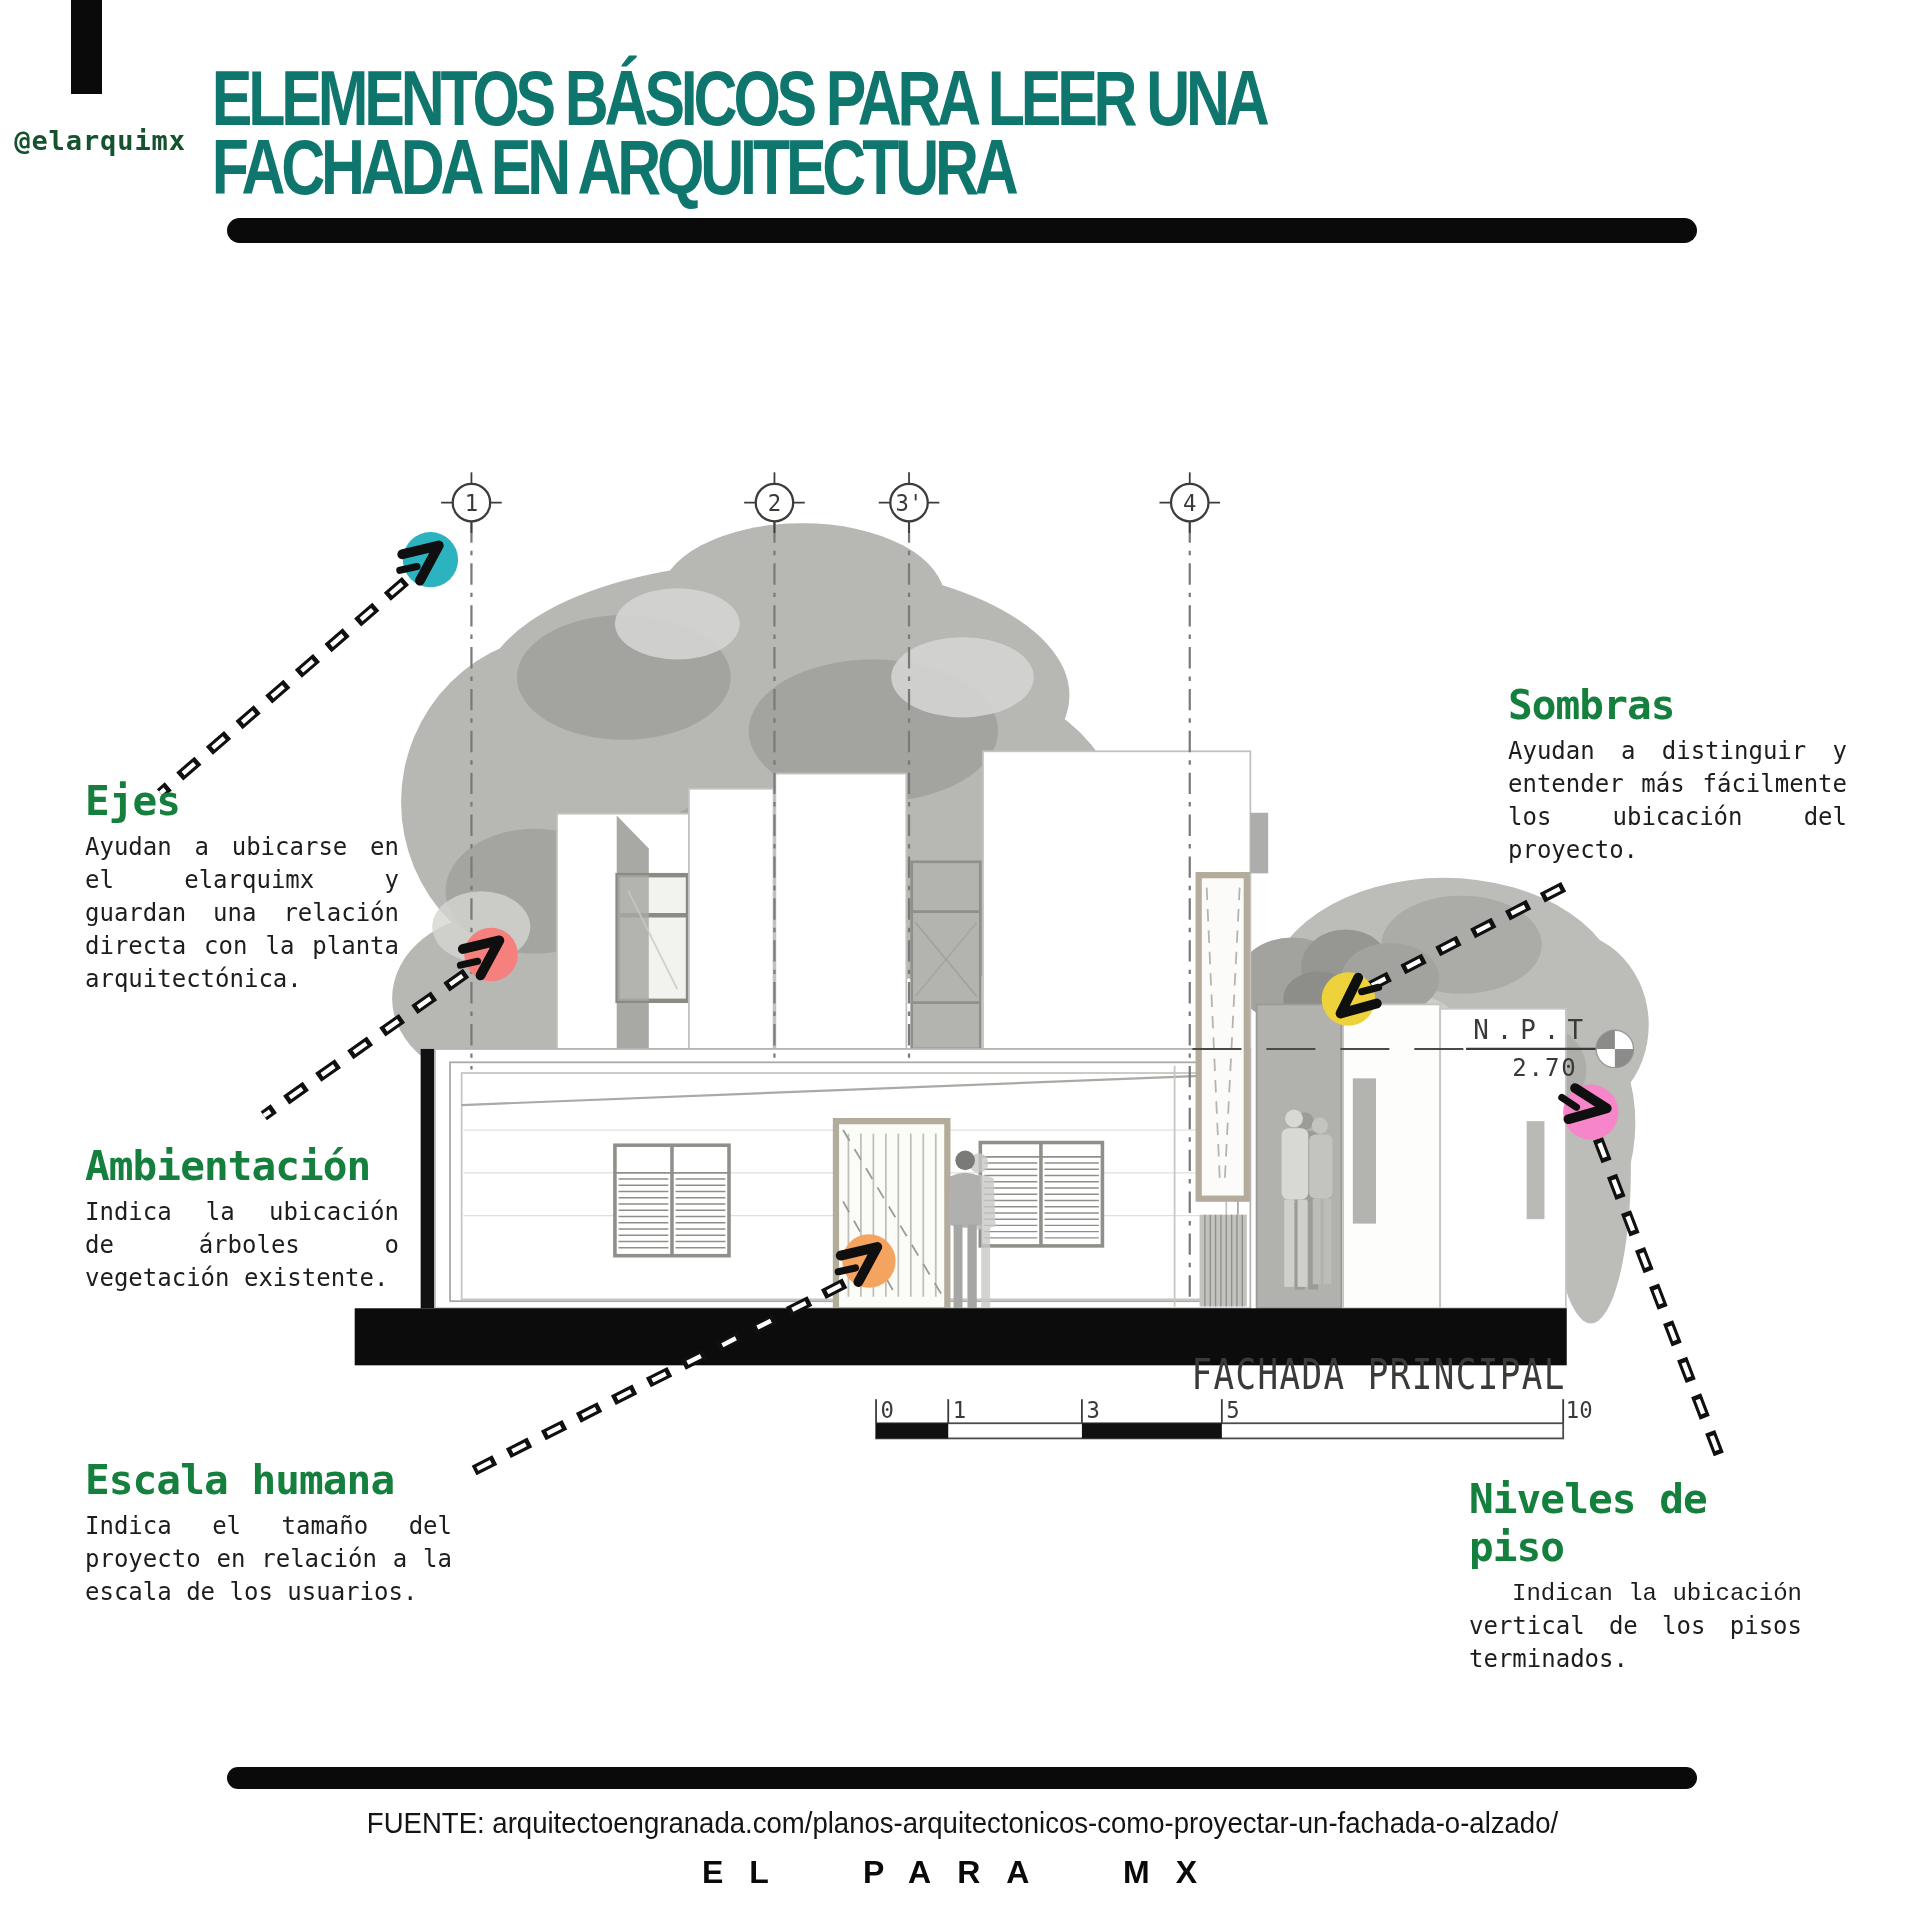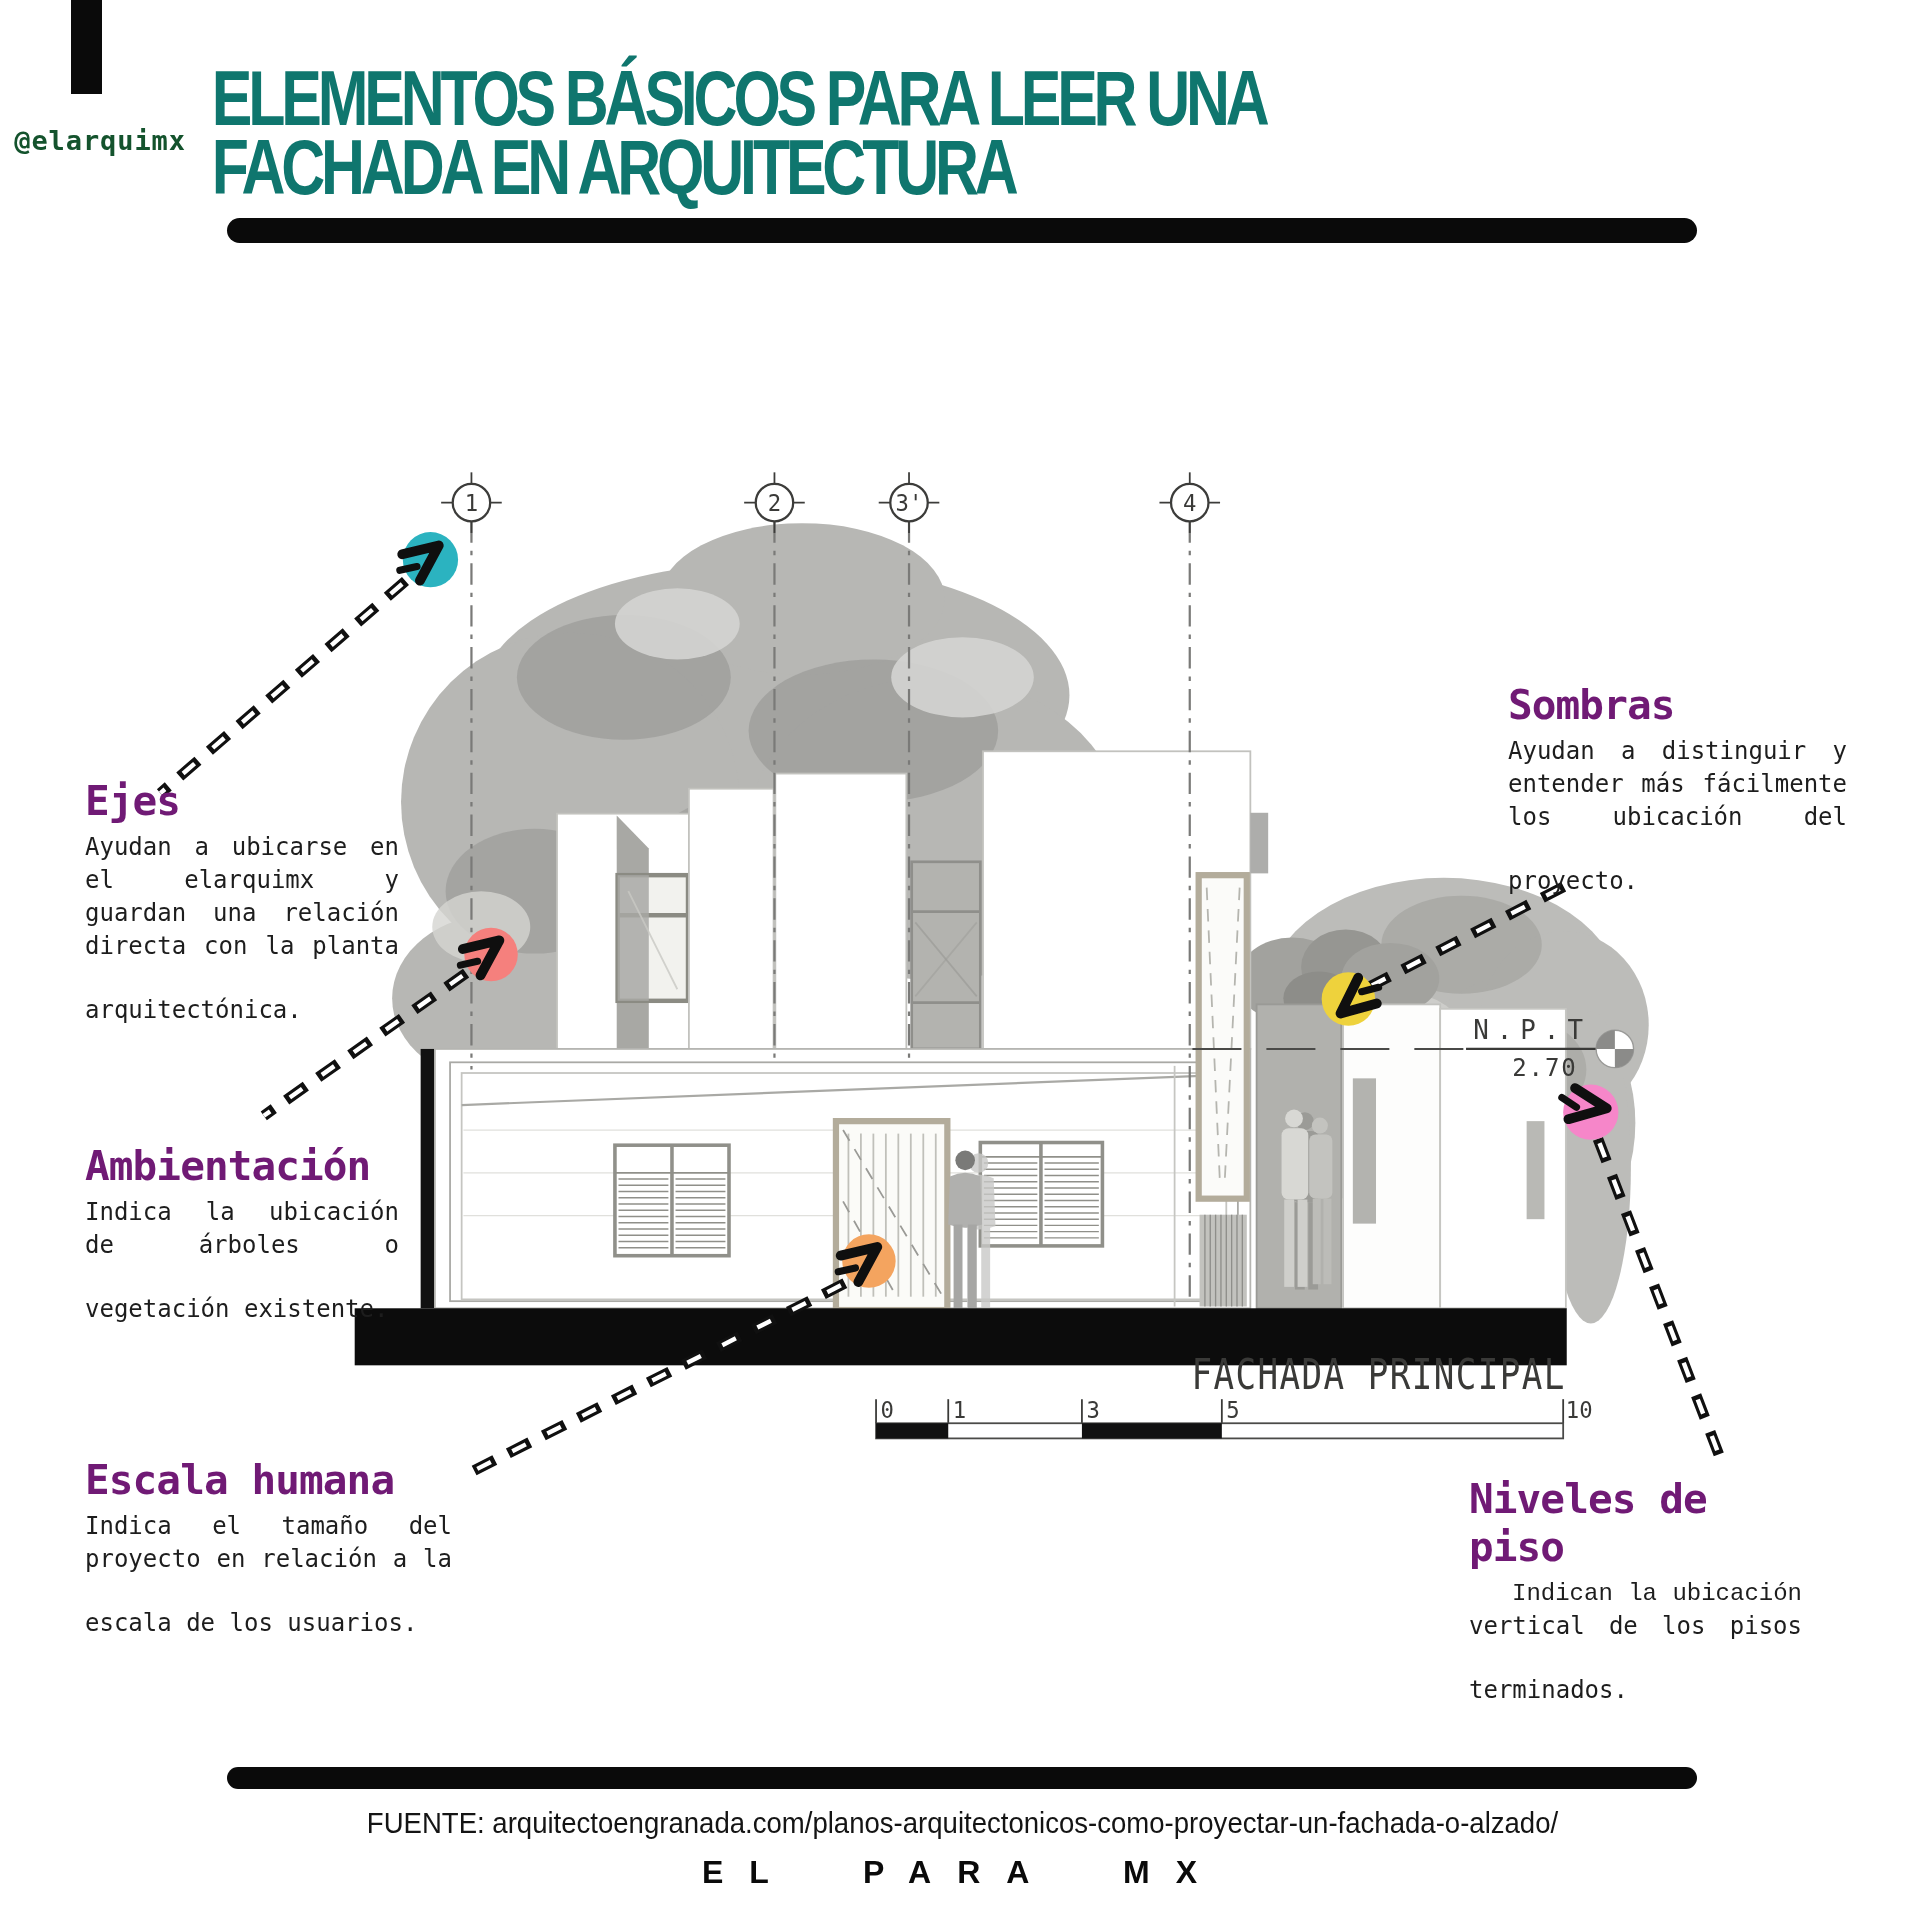--- a/index.html
+++ b/index.html
@@ -12,26 +12,26 @@
   .corner-bar{left:71px;top:0;width:31px;height:94px;background:#0a0a0a;}
   .handle{left:14.3px;top:125px;font:bold 27px "DejaVu Sans Mono",monospace;color:#14532d;letter-spacing:0.9px;}
   .title-wrap{left:0;right:0;top:64px;color:#0f766e;}
   .title-line{
     display:block;font-family:"Liberation Sans",sans-serif;font-weight:900;
     font-size:78px;line-height:69px;letter-spacing:-5.3px;
     transform:scaleX(.78);transform-origin:50% 50%;white-space:nowrap;
   }
   .title-rule{left:227px;top:218px;width:1470px;height:25px;background:#0a0a0a;border-radius:13.4px;}
   
-  .anno h2{margin:0 0 6.2px 0;font:bold 41px "DejaVu Sans Mono",monospace;color:#701a75;letter-spacing:-0.9px;}
+  .anno h2{margin:0 0 6.2px 0;font:bold 41px "DejaVu Sans Mono",monospace;color:#15803d;letter-spacing:-0.9px;}
   .anno .line{
     font:24px "DejaVu Sans Mono",monospace;color:#1d1d1d;line-height:33px;
     text-align:justify;text-align-last:justify;
   }
-  .anno .line.last{text-align-last:left;margin-top:31px;}
+  .anno .line.last{text-align-last:left;}
   .anno .line.indent{text-indent:43px;font-family:Liberation Mono, monospace;}
   .anno-ejes{left:85px;top:777px;width:314px;}
   .anno-ambientacion{left:85px;top:1142px;width:314px;}
   .anno-escala{left:85px;top:1456px;width:367px;}
   .anno-sombras{left:1508px;top:681px;width:339px;}
   .anno-niveles{left:1469px;top:1475px;width:333px;}
   
   .footer-rule{left:227px;top:1767px;width:1470px;height:22px;background:#0a0a0a;border-radius:11.6px;}
   .source-line{
     left:0;right:0;top:1807px;text-align:center;color:#141414;

